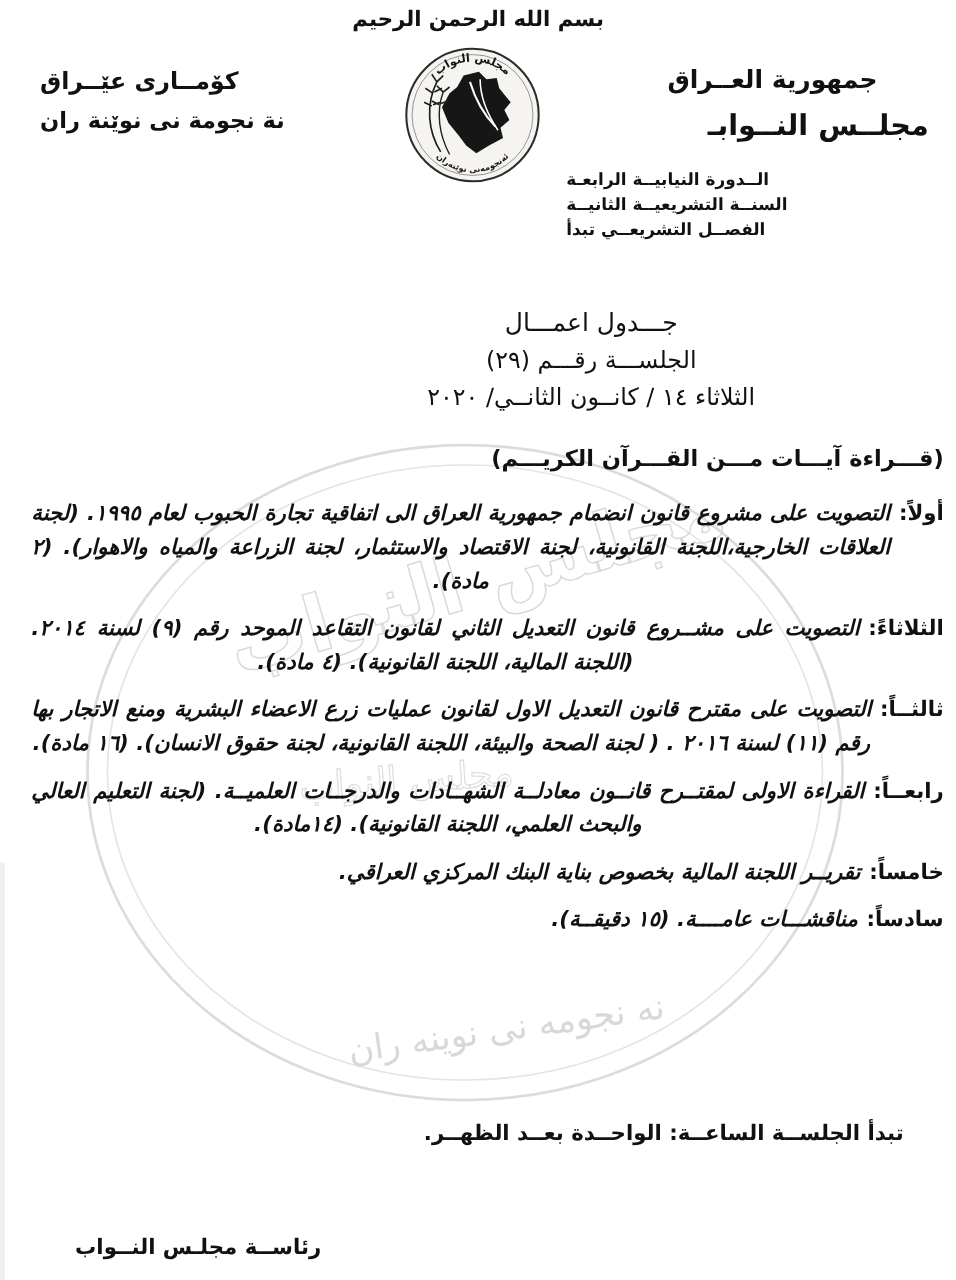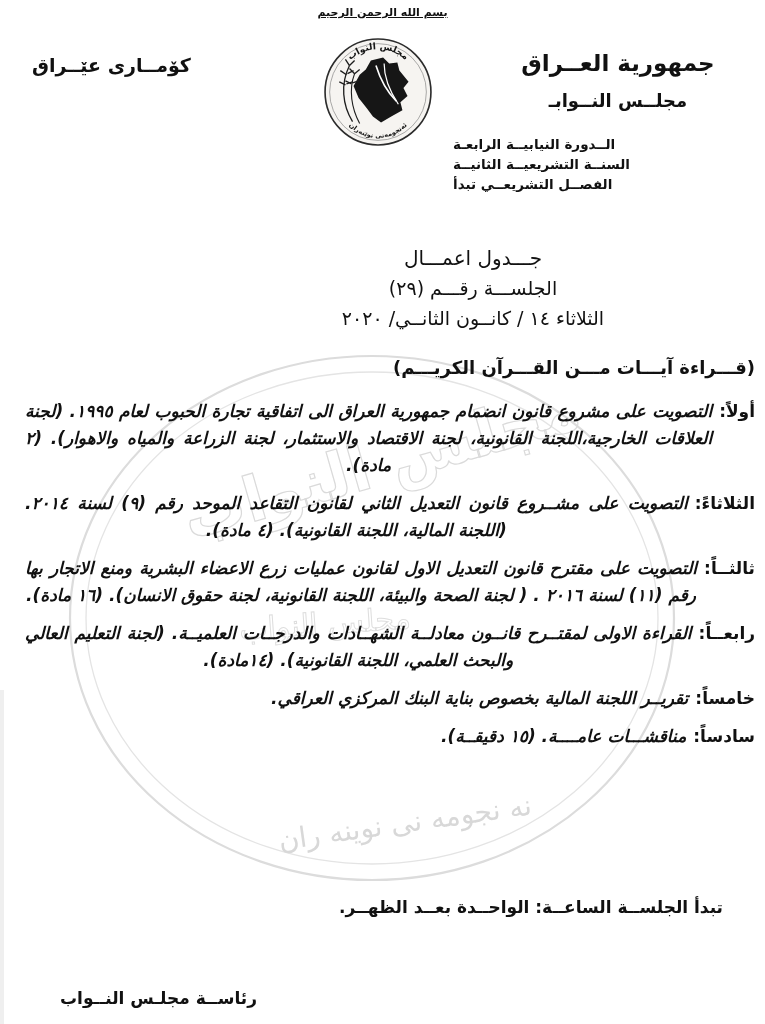--- a/index.html
+++ b/index.html
@@ -5,38 +5,38 @@
   html,body { margin:0; padding:0; background:#ffffff; }
   .page {
     position:relative; width:765px; height:1024px; background:#ffffff;
     overflow:hidden; font-family:"DejaVu Sans", sans-serif; color:#111;
   }
   .page > * { position:absolute; z-index:1; }
   .watermark { position:absolute; inset:0; z-index:0; pointer-events:none; }
 
   .bismillah {
     top:6px; left:0; right:0; text-align:center;
-    font-size:11px; font-weight:bold; direction:rtl;text-decoration:underline;
+    font-size:17px; font-weight:bold; direction:rtl;
   }
 
   .header-left {
     top:50px; left:32px; width:240px; text-align:left;
     font-weight:bold; direction:rtl; line-height:31px;
   }
   .header-left .l1 { font-size:19px; }
   .header-left .l2 { font-size:18px; }
 
   .emblem { top:36px; left:322px; width:112px; height:112px; }
 
   .header-right {
     top:44px; right:22px; width:250px; text-align:center;
     font-weight:bold; direction:rtl; line-height:38px;
   }
-  .header-right .l1 { font-size:23px; letter-spacing:1px; }
-  .header-right .l2 { font-size:18px; letter-spacing:1px; }
+  .header-right .l1 { font-size:20px; letter-spacing:1px; }
+  .header-right .l2 { font-size:23px; letter-spacing:1px;text-align:right; }
 
   .session-info {
     top:134px; right:32px; width:280px; direction:rtl; text-align:left;
     font-weight:bold; font-size:13.5px; line-height:20px;
   }
 
   .title-block {
     top:243px; left:180px; width:586px; text-align:center;
     font-weight:normal; direction:rtl;
   }
@@ -84,20 +84,21 @@
     <text x="240" y="640" font-size="30" fill="none" stroke="#dedede" stroke-width="1" transform="rotate(-4 240 640)">مجلس النواب</text>
     <text x="280" y="850" font-size="28" fill="#d8d8d8" transform="rotate(-8 280 850)">نه نجومه نى نوينه ران</text>
   </svg>
 
   <div class="scan-edge"></div>
 
   <div class="bismillah">بسم الله الرحمن الرحيم</div>
 
   <div class="header-left">
     <div class="l1">كۆمــارى عێــراق</div>
+    <div class="l2">نة نجومة نى نوێنة ران</div>
   </div>
 
   <svg class="emblem" viewBox="0 0 110 110">
     <circle cx="55" cy="55" r="52" fill="#f6f4f1" stroke="#2c2c2c" stroke-width="1.6"></circle>
     <circle cx="55" cy="55" r="47.5" fill="none" stroke="#777" stroke-width="0.6"></circle>
 
     <path d="M48,24 L60,21 L66,27 L74,26 L76,34 L85,45 L80,51 L84,59 L77,65 L79,73 L68,79 L58,85 L50,79 L44,71 L36,61 L31,49 L37,38 L43,33 Z" fill="#161616"></path>
 
     <path d="M53,29 C57,42 63,54 73,64" fill="none" stroke="#ffffff" stroke-width="1.6"></path>
     <path d="M61,27 C61,40 67,55 75,67" fill="none" stroke="#ffffff" stroke-width="1.2"></path>

